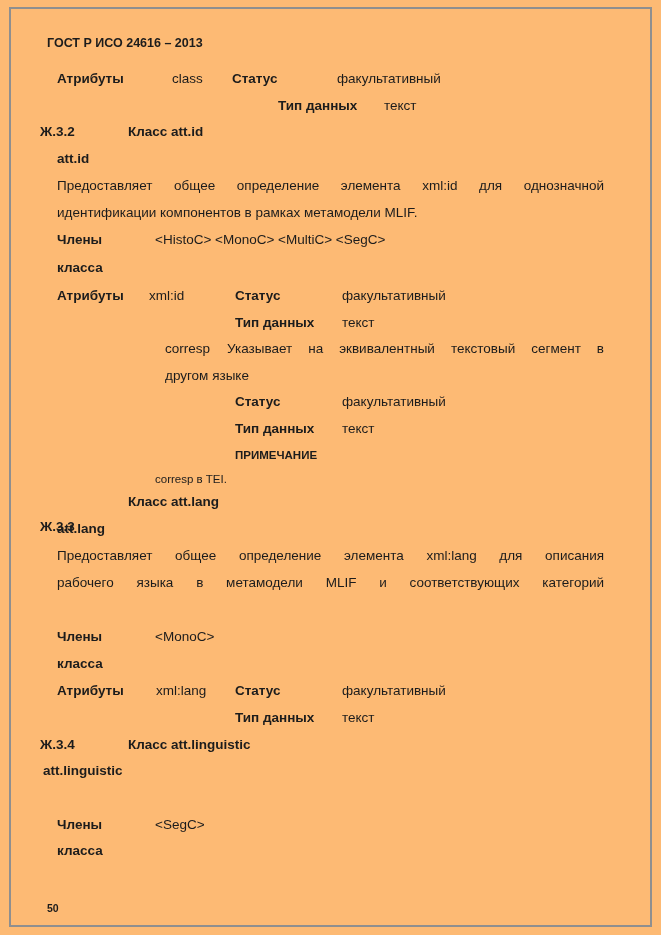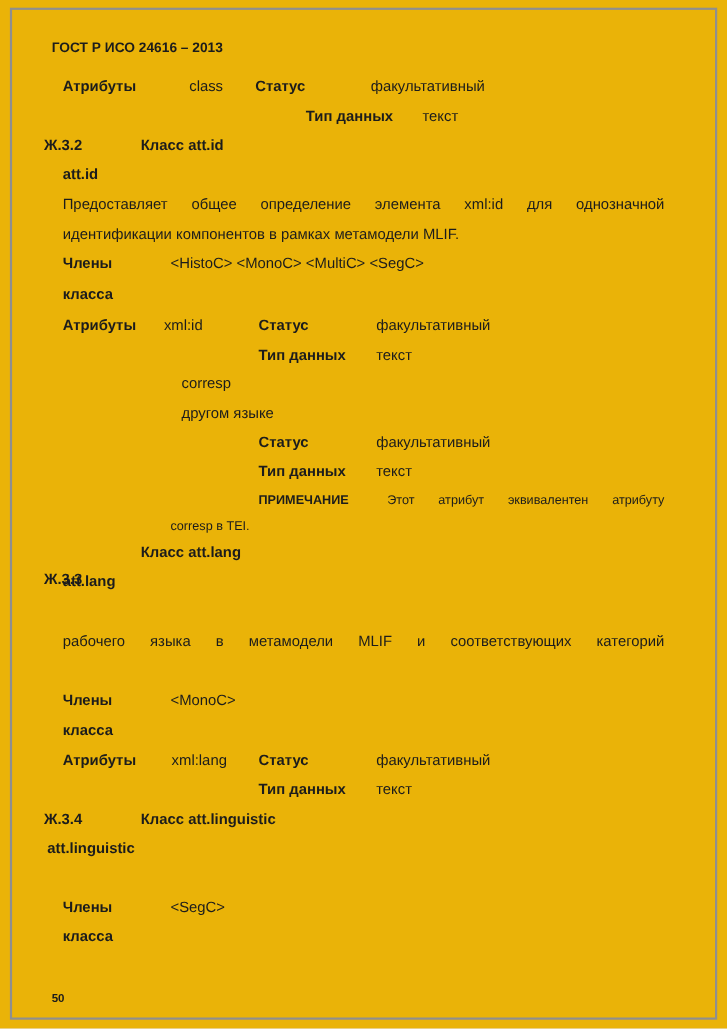--- a/index.html
+++ b/index.html
@@ -1,19 +1,19 @@
 <!DOCTYPE html>
 <html><head>
 <meta charset="utf-8">
 <style>
   html,body{margin:0;padding:0;background:#e8e8e8;}
   .page{
     position:relative;
     width:661px;height:935px;
-    background:#eab308;
+    background:#fdba74;
     font-family:"Liberation Sans", sans-serif;
     color:#1c1c1c;
     overflow:hidden;
     margin:0 auto;
   }
   .frame{
     position:absolute;
     left:9px;top:7px;width:643px;height:920px;
     border:2px solid #8f8f8f;
     box-sizing:border-box;
@@ -59,32 +59,33 @@
   <div class="t b" style="left:57px;top:231px">Члены</div>
   <div class="t" style="left:155px;top:231px">&lt;HistoC&gt; &lt;MonoC&gt; &lt;MultiC&gt; &lt;SegC&gt;</div>
   <div class="t b" style="left:57px;top:259px">класса</div>
   <div class="t b" style="left:57px;top:287px">Атрибуты</div>
   <div class="t" style="left:149px;top:287px">xml:id</div>
   <div class="t b" style="left:235px;top:287px">Статус</div>
   <div class="t" style="left:342px;top:287px">факультативный</div>
   <div class="t b" style="left:235px;top:314px">Тип данных</div>
   <div class="t" style="left:342px;top:314px">текст</div>
   <div class="t" style="left:165px;top:340px">corresp</div>
+  <div class="t just" style="left:227px;top:340px;width:377px">Указывает на эквивалентный текстовый сегмент в</div>
   <div class="t" style="left:165px;top:367px">другом языке</div>
   <div class="t b" style="left:235px;top:393px">Статус</div>
   <div class="t" style="left:342px;top:393px">факультативный</div>
   <div class="t b" style="left:235px;top:420px">Тип данных</div>
   <div class="t" style="left:342px;top:420px">текст</div>
   <div class="t b small" style="left:235px;top:448px">ПРИМЕЧАНИЕ</div>
-  <div class="t just small" style="left:352px;top:448px;width:252px">Этот атрибут эквивалентен атрибуту</div>
   <div class="t small" style="left:155px;top:472px">corresp в TEI.</div>
 
   <div class="t b" style="left:40px;top:518px">Ж.3.3</div>
   <div class="t b" style="left:128px;top:493px">Класс att.lang</div>
   <div class="t b" style="left:57px;top:520px">att.lang</div>
+  <div class="t just" style="left:57px;top:547px;width:547px">Предоставляет общее определение элемента xml:lang для описания</div>
   <div class="t just" style="left:57px;top:574px;width:547px">рабочего языка в метамодели MLIF и соответствующих категорий</div>
   <div class="t b" style="left:57px;top:628px">Члены</div>
   <div class="t" style="left:155px;top:628px">&lt;MonoC&gt;</div>
   <div class="t b" style="left:57px;top:655px">класса</div>
   <div class="t b" style="left:57px;top:682px">Атрибуты</div>
   <div class="t" style="left:156px;top:682px">xml:lang</div>
   <div class="t b" style="left:235px;top:682px">Статус</div>
   <div class="t" style="left:342px;top:682px">факультативный</div>
   <div class="t b" style="left:235px;top:709px">Тип данных</div>
   <div class="t" style="left:342px;top:709px">текст</div>

